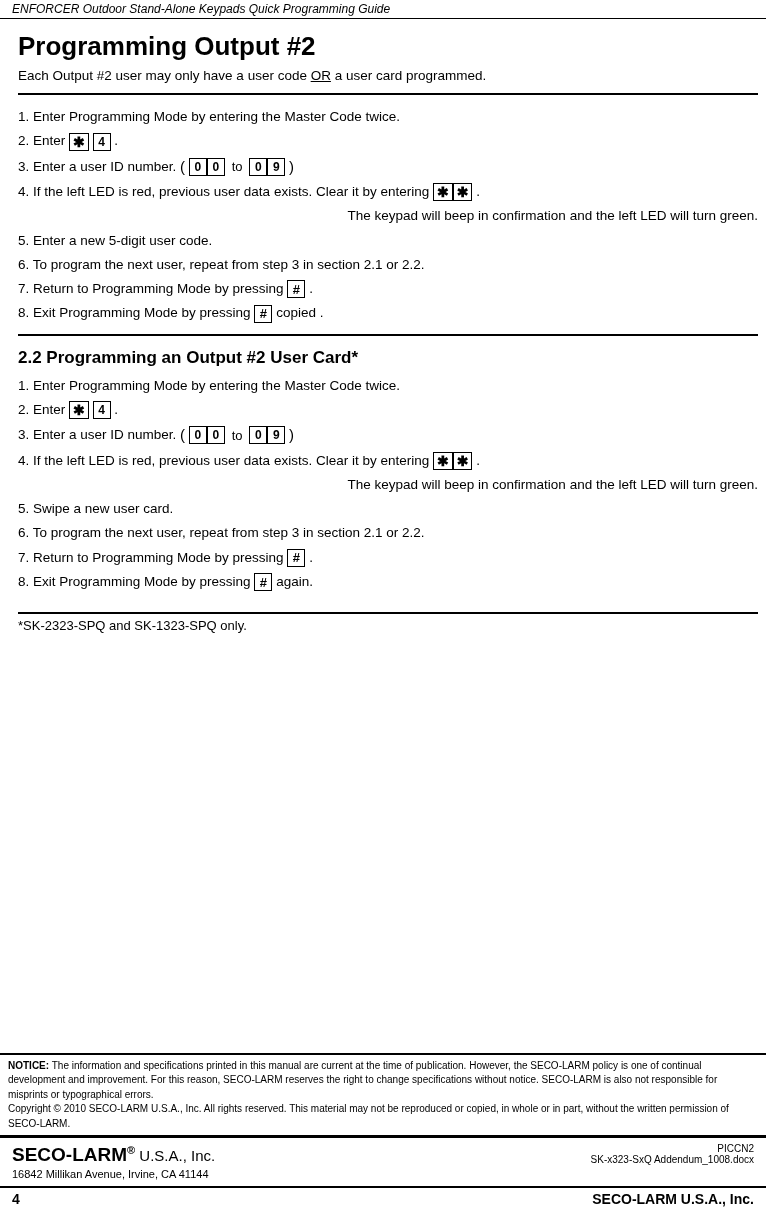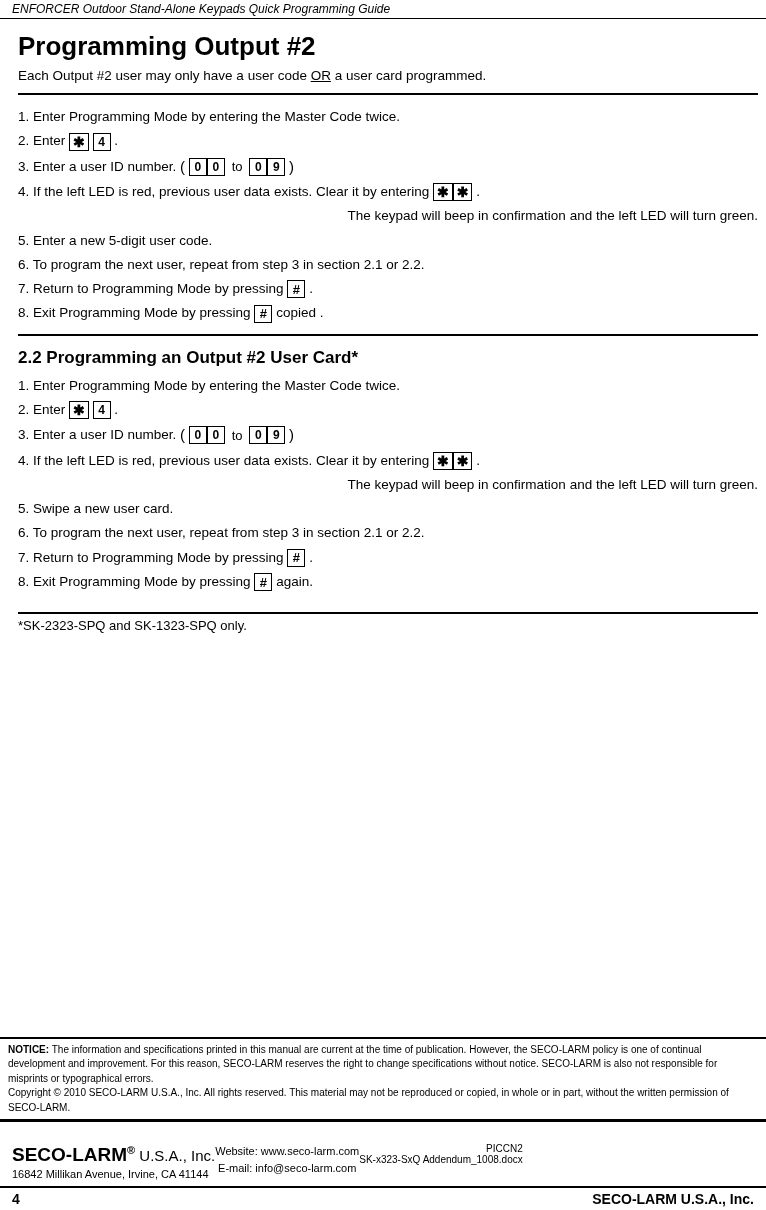--- a/index.html
+++ b/index.html
@@ -137,21 +137,21 @@
     }
 
     .bottom-footer {
       border-top: 2px solid #000;
       padding: 5px 12px 4px 12px;
     }
 
     .bottom-footer-row1 {
       display: flex;
       align-items: flex-start;
-      margin-top: 16px;
+      justify-content: space-between;
     }
 
     .company-name {
       font-size: 19px;
       font-weight: bold;
     }
 
     .company-sup {
       font-size: 11px;
       vertical-align: super;
@@ -366,24 +366,20 @@
       <div>
         <div>
           <span class="company-name">
             <span>SECO-LARM</span><span class="company-sup">®</span><span class="company-suffix"> U.S.A., Inc.</span>
           </span>
         </div>
         <div class="company-address">
           <div>16842 Millikan Avenue, Irvine, CA 41144</div>
         </div>
       </div>
-      <div class="company-contact">
-        <div>Website: www.seco-larm.com</div>
-        <div>E-mail: info@seco-larm.com</div>
-      </div>
       <div class="company-logo-area">
         <div>PICCN2</div>
         <div>SK-x323-SxQ Addendum_1008.docx</div>
       </div>
     </div>
   </div>
 
   <div class="page-bottom-bar">
     <div class="page-number">4</div>
     <div class="page-company">SECO-LARM U.S.A., Inc.</div>

